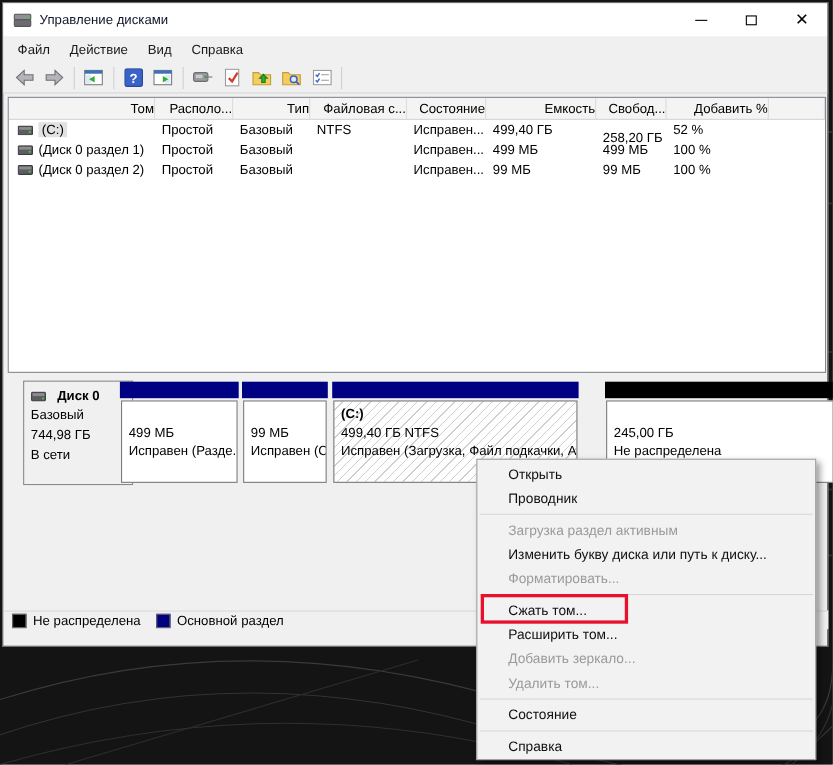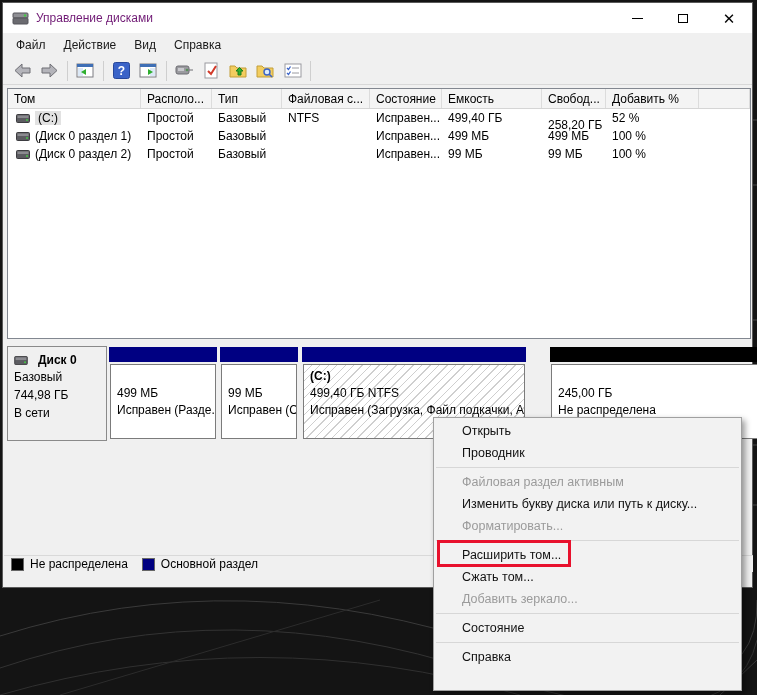--- a/index.html
+++ b/index.html
@@ -6,51 +6,51 @@
   html,body { width:757px; height:695px; overflow:hidden; }
   body { background:#141414; font-family:"Liberation Sans",sans-serif; position:relative; }
   #wallpaper { position:absolute; inset:0; z-index:0; }
 
   
   #win { position:absolute; left:2px; top:2px; width:751px; height:586px;
          background:#f0f0f0; border:1px solid #5a5a5a; z-index:1; }
 
   #titlebar { height:30px; background:#ffffff; display:flex; align-items:center; position:relative; }
   #title-icon { margin-left:9px; width:17px; height:15px; }
-  #title-text { margin-left:7px; font-size:12px; color:#701a75; }
+  #title-text { margin-left:7px; font-size:12px; color:#0f172a; }
   #controls { position:absolute; right:0; top:0; height:30px; display:flex; }
   .ctrl { width:46px; height:30px; display:flex; align-items:center; justify-content:center;
           font-size:13px; color:#000; cursor:default; }
   .ctrl .minus { width:11px; height:1px; background:#000; display:block; }
   .ctrl .sq { width:10px; height:9px; border:1.2px solid #000; display:block; }
   .ctrl .x { font-size:15px; line-height:15px; font-weight:400; }
 
   #menubar { height:24px; display:flex; align-items:center; padding-left:4px; background:#f0f0f0; }
   .menu-item { font-size:12px; color:#1a1a1a; padding:3px 9px; }
 
   #toolbar { height:28px; display:flex; align-items:center; padding-left:6px; background:#f0f0f0;
              border-bottom:1px solid #d8d8d8; }
   .tb-icon { width:19px; height:19px; margin:0 4px; display:flex; align-items:center; justify-content:center; }
   .tb-sep { width:1px; height:20px; background:#cfcfcf; margin:0 4px; }
 
   
   #list-panel { position:absolute; left:4px; top:85px; width:744px; height:251px;
                 background:#ffffff; border:1px solid #828790; overflow:hidden; }
-  #list-header { display:flex; height:20px; background:#f4f4f4; border-bottom:1px solid #d5d5d5; }
+  #list-header { display:flex; height:20px; background:#f4f4f4; border-bottom:1px solid #d5d5d5;text-align:right; }
   .hcell { font-size:12px; color:#000; padding:3px 0 0 6px; border-right:1px solid #dcdcdc;
            white-space:nowrap; overflow:hidden; flex-shrink:0; }
   .lrow { display:flex; height:18px; align-items:center; }
   .lcell { font-size:12px; color:#000; padding-left:6px; white-space:nowrap; overflow:hidden; flex-shrink:0; }
   .lcell.first { display:flex; align-items:center; padding-left:8px; }
   .vol-ico { width:14px; height:9px; margin-right:5px; flex-shrink:0; }
   .sel-bg { background:#e2e2e2; padding:0 3px; }
 
   
   #disk-strip { position:absolute; left:0px; top:343px; width:751px; height:95px; }
-  #disk-head { position:absolute; left:4px; top:0; width:100px; height:95px; background:#f0f0f0;
+  #disk-head { position:absolute; left:18px; top:0; width:100px; height:95px; background:#f0f0f0;
                border:1px solid #8a8a8a; padding:6px 0 0 6px; }
   #disk-head .dh-line1 { display:flex; align-items:center; }
   #disk-head .dh-name { font-size:12px; font-weight:bold; margin-left:5px; }
   #disk-head .dh-sub { font-size:12px; color:#000; margin-top:2px; line-height:16px; }
   .part { position:absolute; top:1px; height:93px; }
   .part-bar { height:15px; width:100%; }
   .part-body { position:absolute; left:1px; right:1px; top:17px; bottom:1px; background:#fff;
                border:1px solid #7b7b7b; padding:3px 6px; overflow:hidden; white-space:nowrap;
                display:flex; flex-direction:column; }
   .part-body.center { justify-content:center; }
@@ -319,26 +319,27 @@
         <span class="lg-swatch" style="background: rgb(0, 0, 128);"></span>
         <span class="lg-label">Основной раздел</span>
       </div>
     </div>
 </div>
 
 <div id="ctx">
     <div class="ctx-item">Открыть</div>
     <div class="ctx-item">Проводник</div>
     <div class="ctx-sep"></div>
-    <div class="ctx-item disabled">Файловая раздел активным</div>
+    <div class="ctx-item disabled">Загрузка раздел активным</div>
     <div class="ctx-item">Изменить букву диска или путь к диску...</div>
     <div class="ctx-item disabled">Форматировать...</div>
     <div class="ctx-sep"></div>
+    <div class="ctx-item">Сжать том...</div>
     <div class="ctx-item">Расширить том...</div>
-    <div class="ctx-item">Сжать том...</div>
     <div class="ctx-item disabled">Добавить зеркало...</div>
+    <div class="ctx-item disabled">Удалить том...</div>
     <div class="ctx-sep"></div>
     <div class="ctx-item">Состояние</div>
     <div class="ctx-sep"></div>
     <div class="ctx-item">Справка</div>
   </div>
 
 <div id="red-box" style="border-color: rgb(232, 17, 45);"></div>
 
 </body></html>

